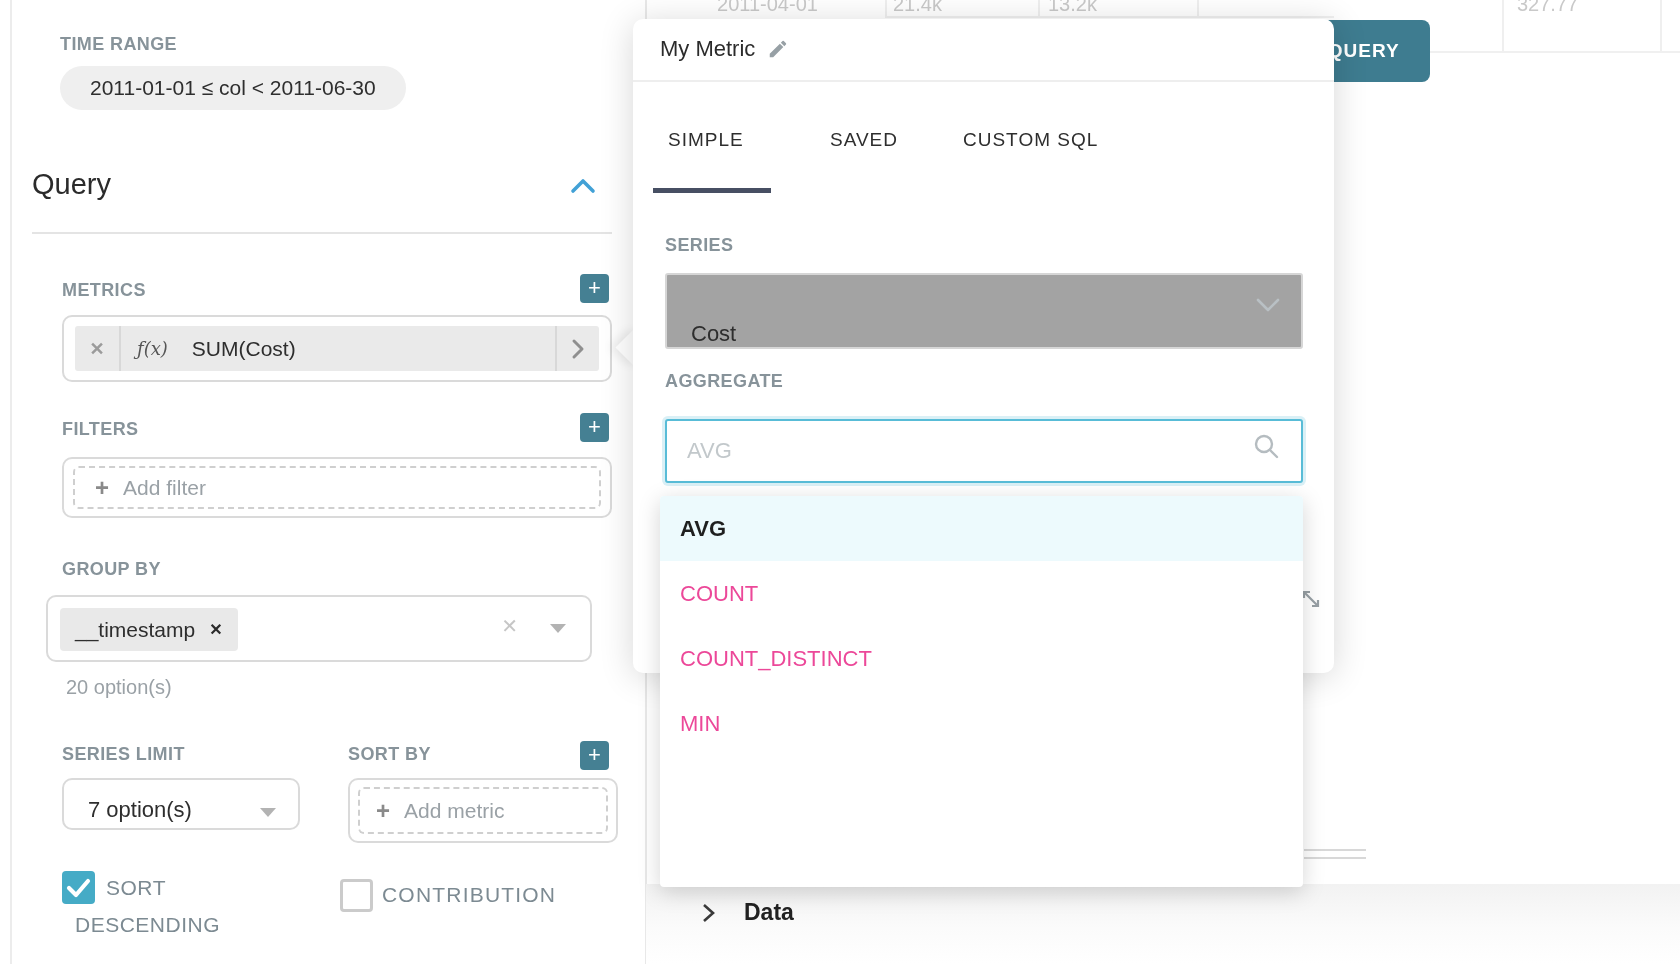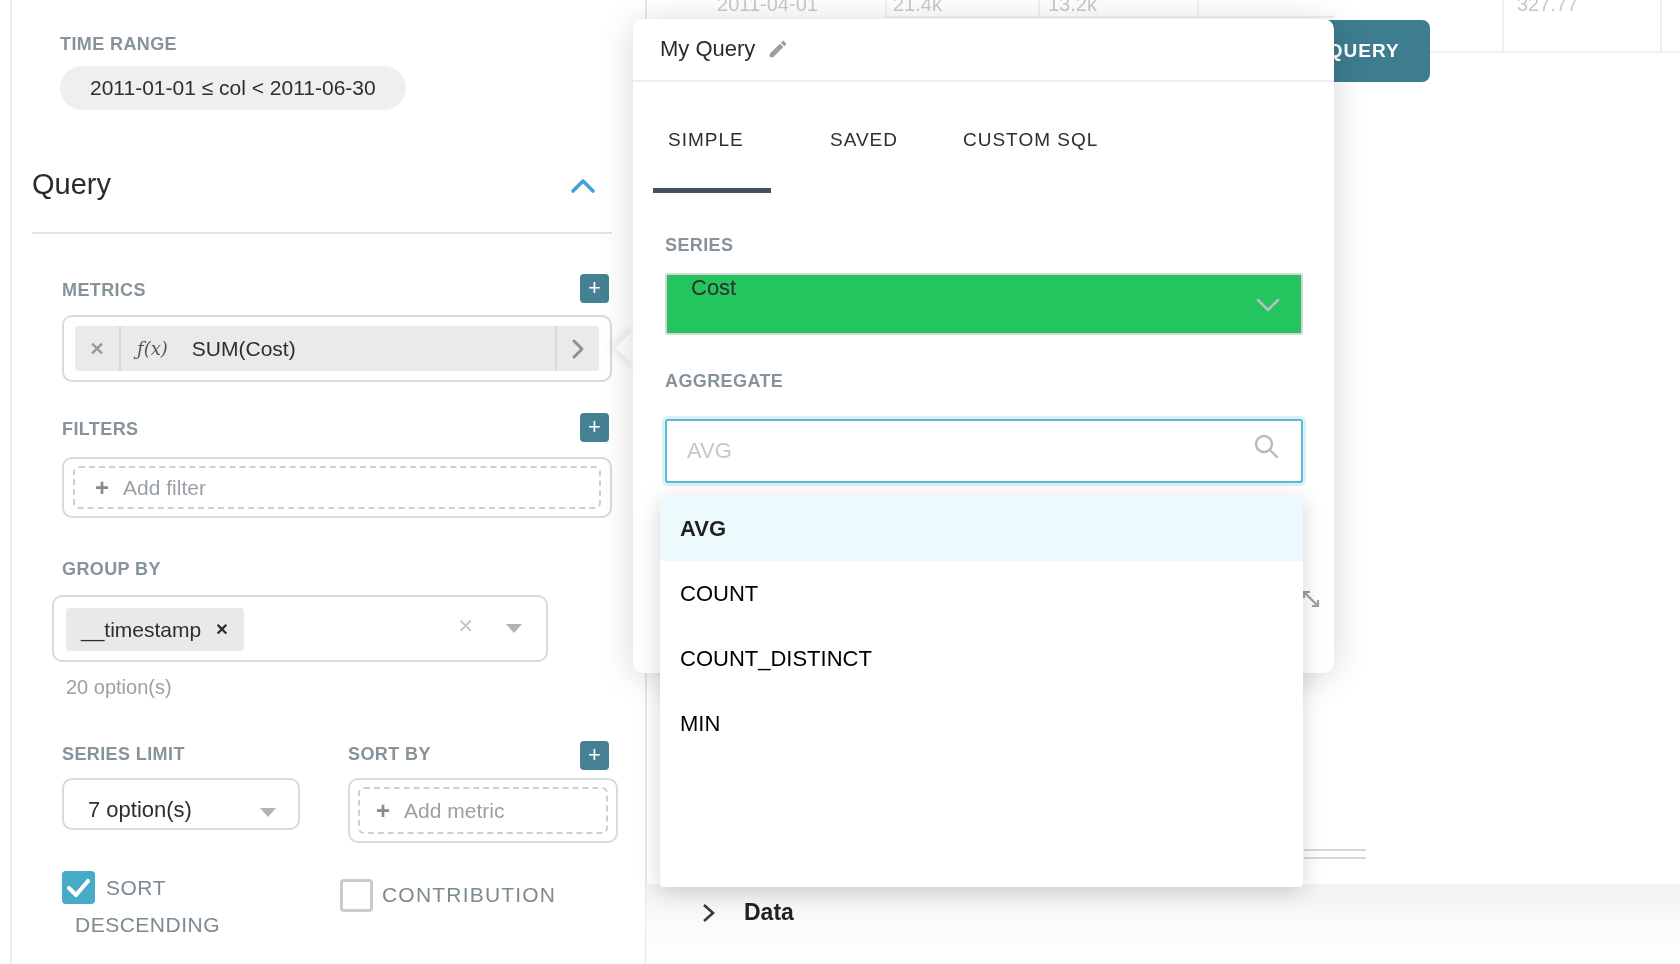--- a/index.html
+++ b/index.html
@@ -66,21 +66,21 @@
   .metric-name { font-size:21px; color:#2e2e2e; }
   .metric-chevron { width:44px; display:flex; align-items:center; justify-content:center; border-left:2px solid #d8d8d8; cursor:pointer; }
 
   .outer-box { position:absolute; z-index:6; border:2px solid #dadada; border-radius:10px; background:#fff; }
   .filters-box { left:62px; top:457px; width:550px; height:61px; }
   .dashed-box { position:absolute; border:2px dashed #cfcfcf; border-radius:6px; display:flex; align-items:center; gap:14px; padding-left:20px; cursor:pointer; }
   .filters-dash { left:9px; top:7px; right:9px; bottom:7px; }
   .dash-plus { color:#8a8a8a; font-size:24px; font-weight:bold; line-height:20px; }
   .dash-text { color:#9aa1a6; font-size:21px; }
 
-  .groupby-box { left:52px; top:595px; width:496px; height:67px; cursor:pointer; }
+  .groupby-box { left:46px; top:595px; width:546px; height:67px; cursor:pointer; }
   .gb-tag { position:absolute; left:12px; top:11px; height:43px; background:#e9e9e9; border-radius:4px;
     display:flex; align-items:center; gap:14px; padding:0 15px; font-size:21px; color:#2e2e2e; }
   .gb-tag-x { font-size:16px; font-weight:bold; color:#2b2b2b; cursor:pointer; }
   .gb-clear { position:absolute; right:72px; top:17px; color:#c6c6c6; font-size:20px; cursor:pointer; }
   .caret-down { position:absolute; width:0; height:0; border-left:8px solid transparent; border-right:8px solid transparent; border-top:9px solid #b3b3b3; cursor:pointer; }
   .gb-caret { right:24px; top:27px; }
   .options-hint { position:absolute; z-index:6; left:66px; top:676px; font-size:20px; color:#9aa1a6; }
 
   .series-box { left:62px; top:778px; width:238px; height:52px; cursor:pointer; }
   .series-value { position:absolute; left:24px; top:17px; font-size:22px; color:#2e2e2e; }
@@ -112,39 +112,39 @@
   .tab { position:absolute; font-size:19px; letter-spacing:1px; color:#2e2e2e; cursor:pointer; }
   .tab-simple { left:35px; top:110px; }
   .tab-saved { left:197px; top:110px; }
   .tab-custom { left:330px; top:110px; }
   .tab-ink { position:absolute; left:20px; top:169px; width:118px; height:5px; background:#474f63; }
 
   .field-label { position:absolute; font-size:18px; font-weight:600; color:#87939a; letter-spacing:0.4px; }
   .fl-column { left:32px; top:216px; }
   .fl-aggregate { left:32px; top:352px; }
 
-  .cost-select { position:absolute; left:32px; top:254px; width:638px; height:62px;
-    border:2px solid #d6d6d6; border-radius:3px; background:#22c55e; cursor:pointer;
-    display:flex; align-items:flex-start; padding-left:24px; font-size:22px; color:#2e2e2e; }
+  .cost-select { position:absolute; left:32px; top:254px; width:638px; height:76px;
+    border:2px solid #d6d6d6; border-radius:3px; background:#a3a3a3; cursor:pointer;
+    display:flex; align-items:flex-end; padding-left:24px; font-size:22px; color:#2e2e2e; }
   .cost-chevron { position:absolute; right:20px; top:20px; width:26px; height:20px; }
 
   .agg-input { position:absolute; left:32px; top:400px; width:638px; height:64px;
     border:2px solid #58bcd7; border-radius:3px; background:#fff; outline:none;
     box-shadow:0 0 0 3px rgba(88,188,215,0.22); padding-left:20px; font-size:22px; color:#2e2e2e;
     font-family:"Liberation Sans", sans-serif; }
   .agg-input::placeholder { color:#c2c8cb; }
   .agg-search { position:absolute; left:619px; top:413px; width:28px; height:28px; }
 
   .resize-handle { position:absolute; z-index:21; left:1298px; top:586px; width:26px; height:26px; cursor:nwse-resize; }
 
   
   .agg-dropdown { position:absolute; z-index:30; left:660px; top:496px; width:643px; height:391px;
     background:#fff; border-radius:4px; box-shadow:0 5px 22px rgba(0,0,0,0.17); overflow:hidden; }
   .agg-option { height:65px; display:flex; align-items:center; padding-left:20px;
-    font-size:22px; color:#000000; cursor:pointer; }
+    font-size:22px; color:#ec4899; cursor:pointer; }
   .agg-option.highlight { background:#edfafd; font-weight:bold; color:#1f1f1f; }
 </style>
 </head>
 <body>
 
 <div class="screen">
 
   <div class="bg-faint-text bg-date-cell">
     <div>2011-04-01</div>
     <div>00:00:00</div>
@@ -243,21 +243,21 @@
   </div>
   <div class="cb-label cbl-sort1">SORT</div>
   <div class="cb-label cbl-sort2">DESCENDING</div>
 
   <div class="checkbox cb-unchecked cb-contrib"></div>
   <div class="cb-label cbl-contrib">CONTRIBUTION</div>
 
   <div class="popover-arrow"></div>
   <div class="popover">
     <div class="pop-title-row">
-      <span class="pop-title">My Query</span>
+      <span class="pop-title">My Metric</span>
       <svg class="pencil" viewBox="0 0 24 24">
         <path d="M3 17.25V21h3.75L17.8 9.94l-3.75-3.75L3 17.25zM20.7 7.04c.39-.39.39-1.02 0-1.41l-2.34-2.34a1 1 0 0 0-1.41 0l-1.83 1.83 3.75 3.75 1.83-1.83z" fill="#97a0a5"></path>
       </svg>
     </div>
     <div class="pop-head-divider"></div>
 
     <div class="tab tab-simple">SIMPLE</div>
     <div class="tab tab-saved">SAVED</div>
     <div class="tab tab-custom">CUSTOM SQL</div>
     <div class="tab-ink"></div>

